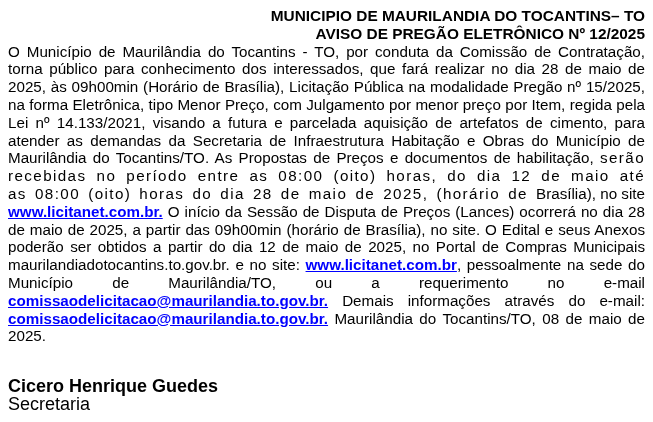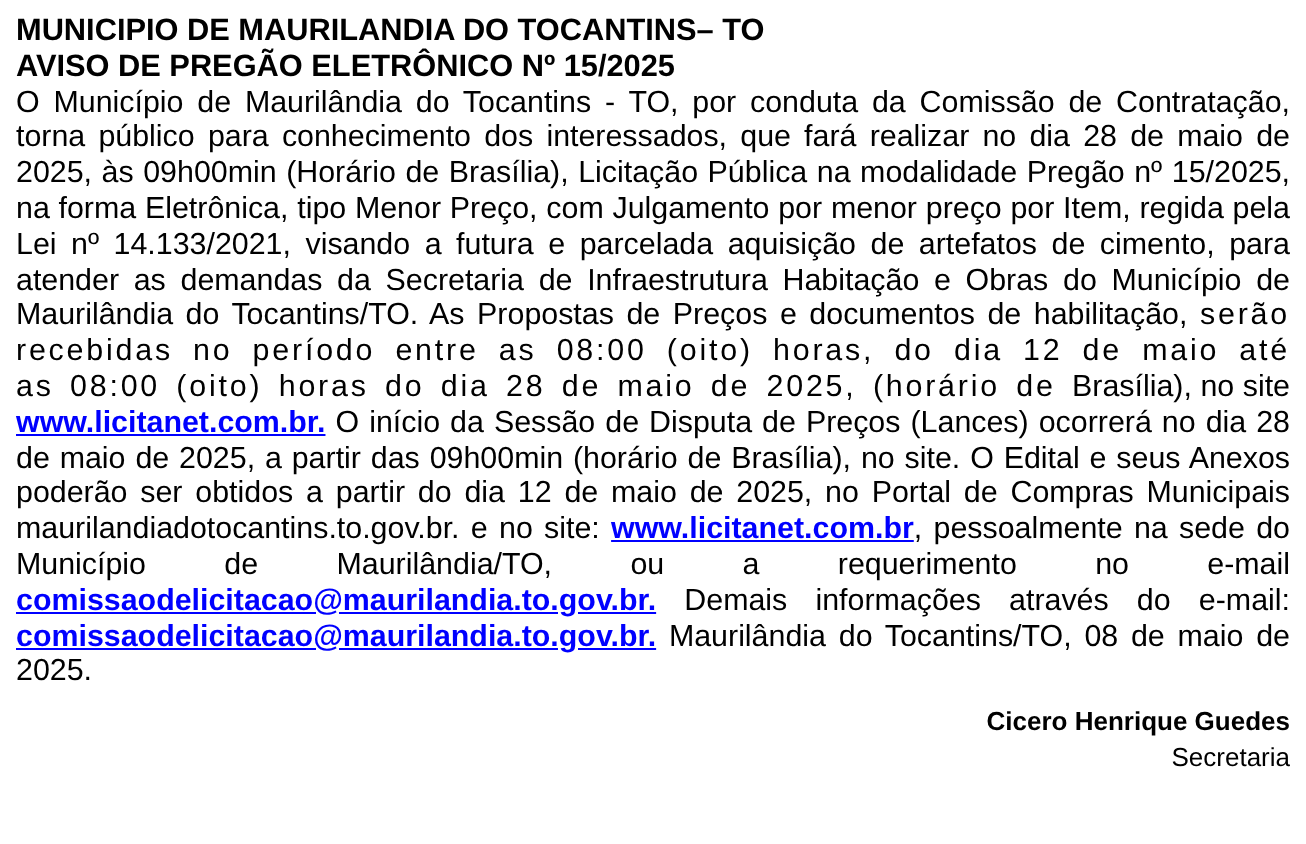--- a/index.html
+++ b/index.html
@@ -14,21 +14,21 @@
     color: var(--fg);
   }
   .page {
     width: 653px;
     height: 422px;
     background: var(--bg);
     padding: 7px 8px 0 8px;
     overflow: hidden;
   }
   .doc-header {
-    text-align: left;
+    text-align: right;
     font-weight: bold;
     font-size: 15.4px;
     line-height: 17.8px;
   }
   .doc-body {
     text-align: justify;
     font-size: 15.2px;
     line-height: 17.8px;
   }
   .doc-body .spaced {
@@ -36,33 +36,33 @@
     word-spacing: 2.5px;
     margin-top: 44px;
   }
   .doc-body a.lnk {
     color: var(--link-color);
     text-decoration: underline;
     cursor: pointer;
     font-weight: bold;
   }
   .signature-block {
-    margin-top: 7px;
-    text-align: right;
-    font-size: 13px;
+    margin-top: 33px;
+    text-align: left;
+    font-size: 18px;
     line-height: 17.8px;
   }
   .signature-block .sig-name { font-weight: bold; }
 </style>
 </head>
 <body>
 
 <div class="page">
   <div class="doc-header">
     <div>MUNICIPIO DE MAURILANDIA DO TOCANTINS– TO</div>
-    <div>AVISO DE PREGÃO ELETRÔNICO Nº 15/2025</div>
+    <div>AVISO DE PREGÃO ELETRÔNICO Nº 12/2025</div>
   </div>
   <p class="doc-body"><span>O Município de Maurilândia do Tocantins - TO, por conduta da Comissão de Contratação, torna público para conhecimento dos interessados, que fará realizar no dia 28 de maio de 2025, às 09h00min (Horário de Brasília), Licitação Pública na modalidade Pregão nº 15/2025, na forma Eletrônica, tipo Menor Preço, com Julgamento por menor preço por Item, regida pela Lei nº 14.133/2021, visando a futura e parcelada aquisição de artefatos de cimento, para atender as demandas da Secretaria de Infraestrutura Habitação e Obras do Município de Maurilândia do Tocantins/TO. As Propostas de Preços e documentos de habilitação, </span><span class="spaced">serão recebidas no período entre as 08:00 (oito) horas, do dia 12 de maio até as 08:00 (oito) horas do dia 28 de maio de 2025, (horário de </span><span>Brasília), no site </span><a class="lnk">www.licitanet.com.br.</a><span>  O início da Sessão de Disputa de Preços (Lances) ocorrerá no dia 28 de maio de 2025, a partir das 09h00min (horário de Brasília), no site. O Edital e seus Anexos poderão ser obtidos a partir do dia 12 de maio de 2025, no Portal de Compras Municipais maurilandiadotocantins.to.gov.br. e no site: </span><a class="lnk">www.licitanet.com.br</a><span>, pessoalmente na sede do Município de Maurilândia/TO, ou a requerimento no e-mail </span><a class="lnk">comissaodelicitacao@maurilandia.to.gov.br.</a><span> Demais informações através do e-mail: </span><a class="lnk">comissaodelicitacao@maurilandia.to.gov.br.</a><span> Maurilândia do Tocantins/TO, 08 de maio de 2025.</span></p>
   <div class="signature-block">
     <div class="sig-name">Cicero Henrique Guedes</div>
     <div class="sig-role">Secretaria</div>
   </div>
 </div>
 
 </body></html>

